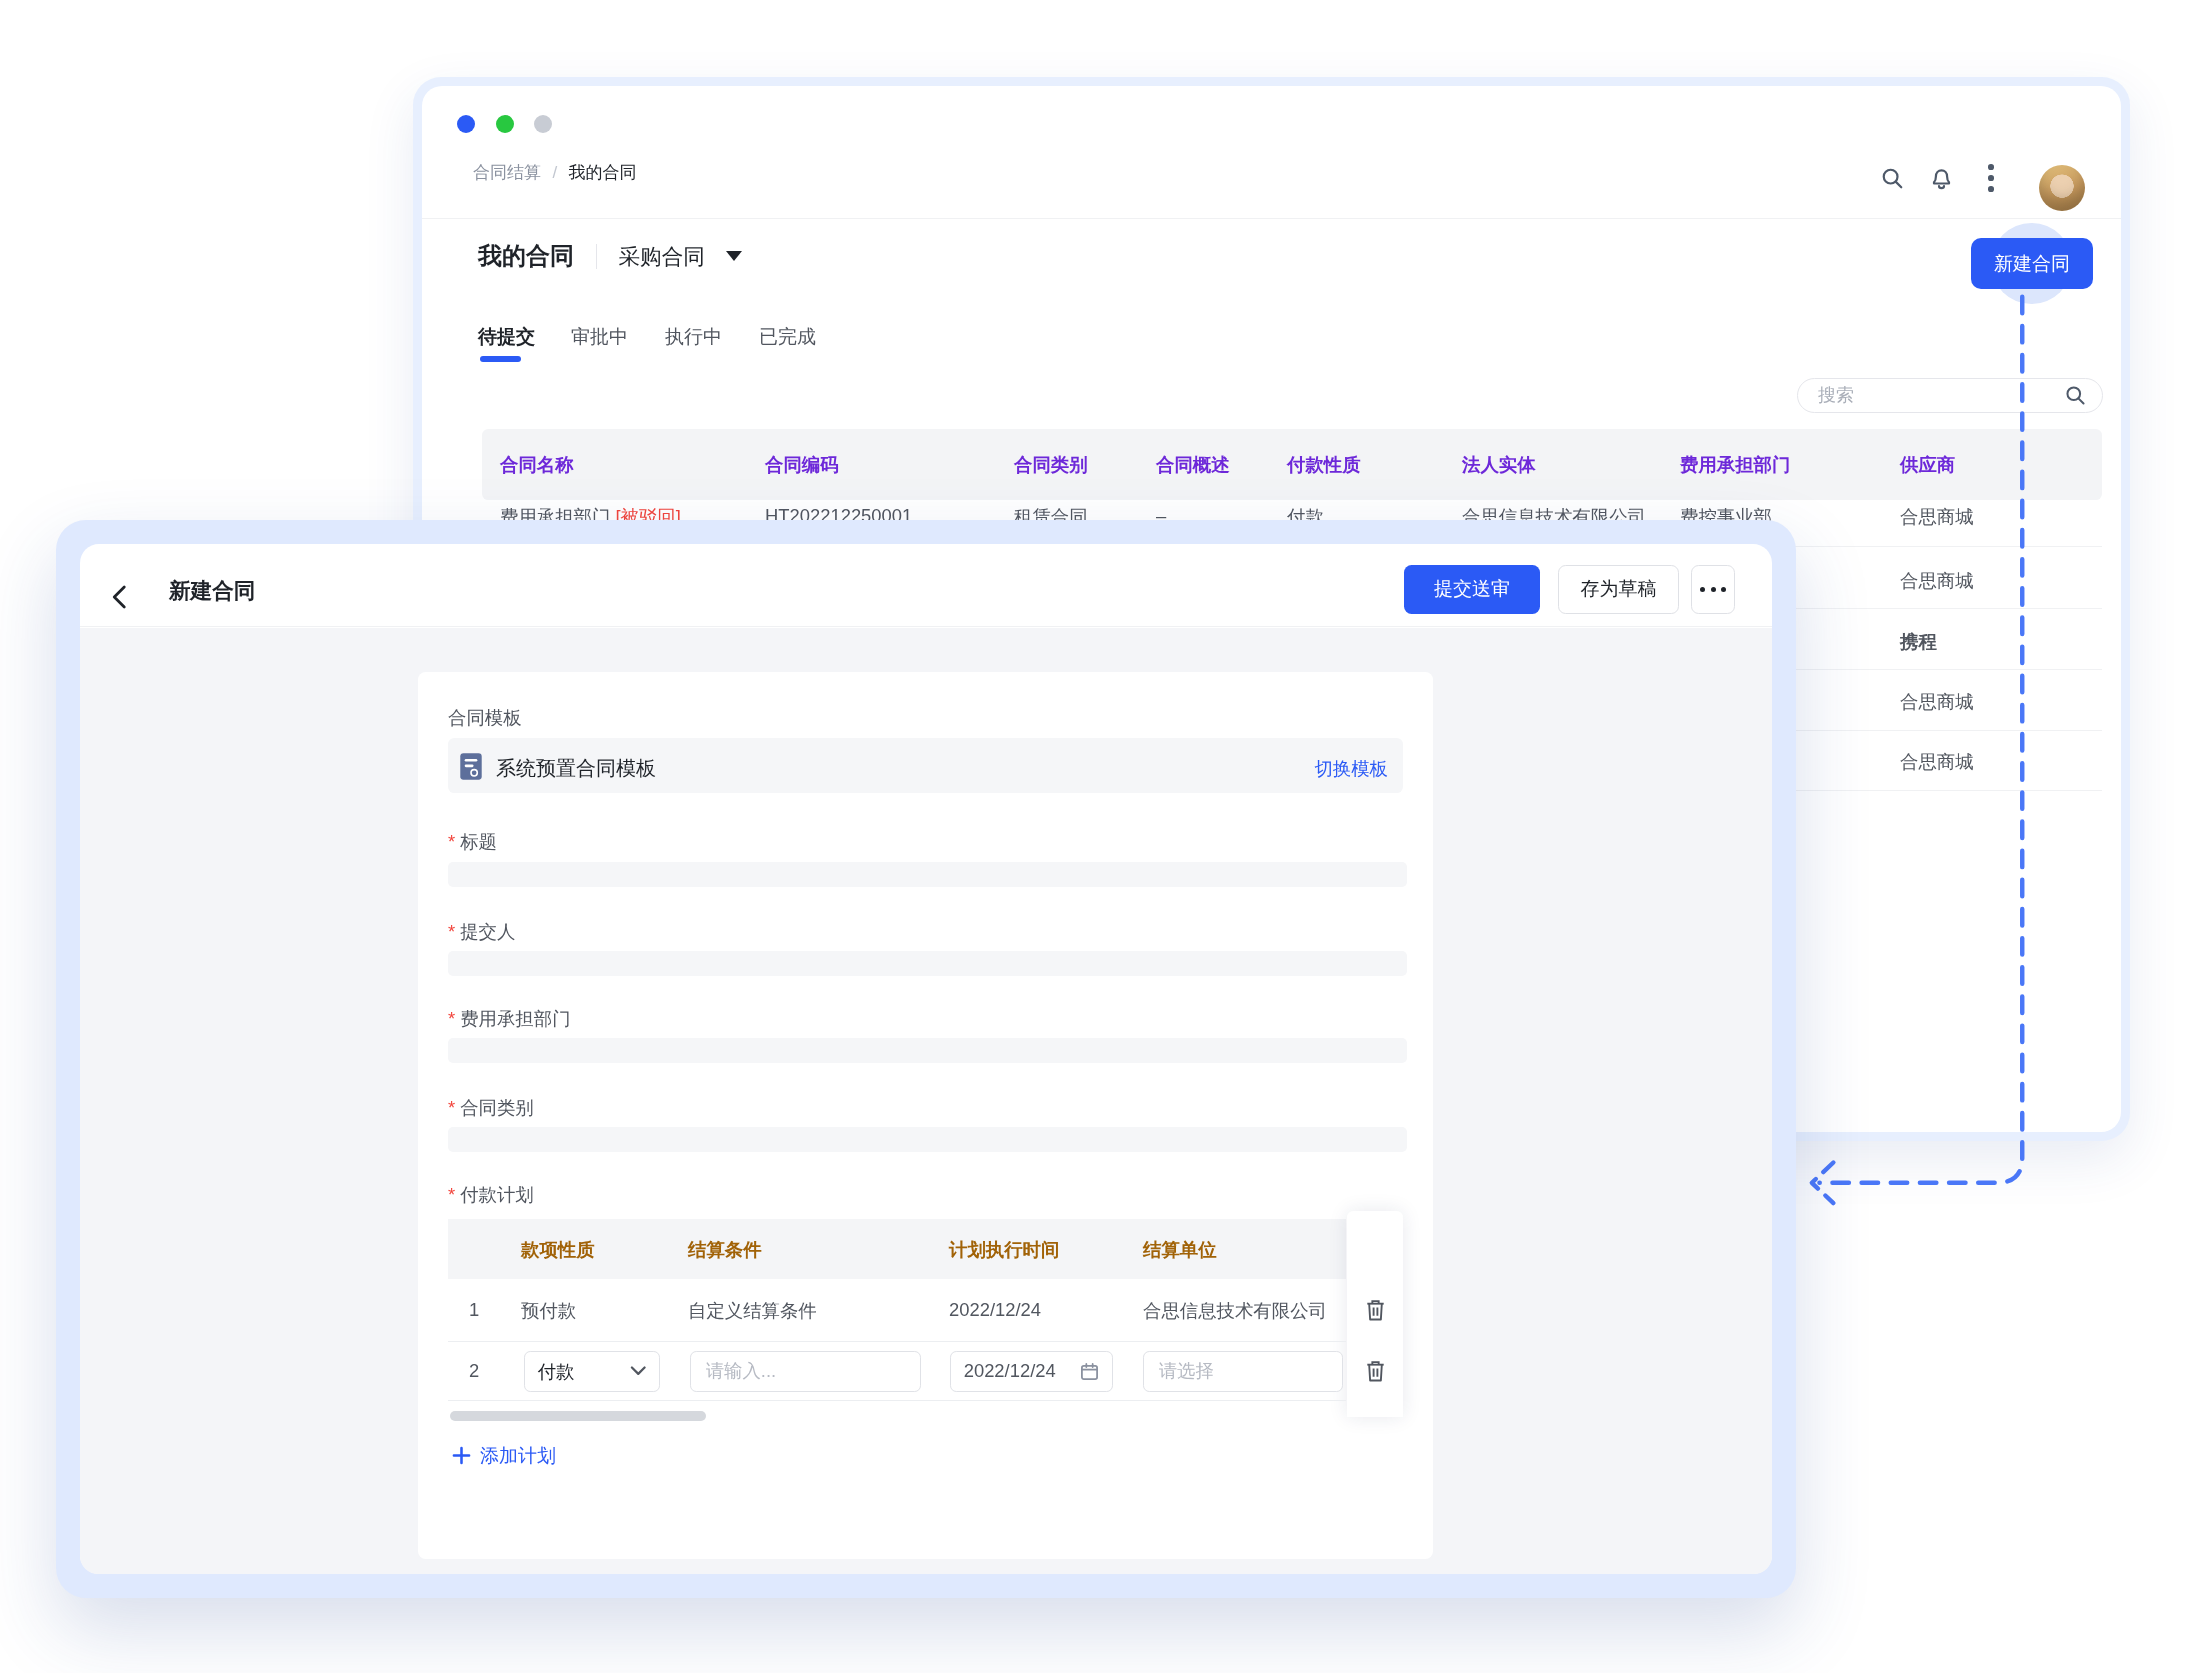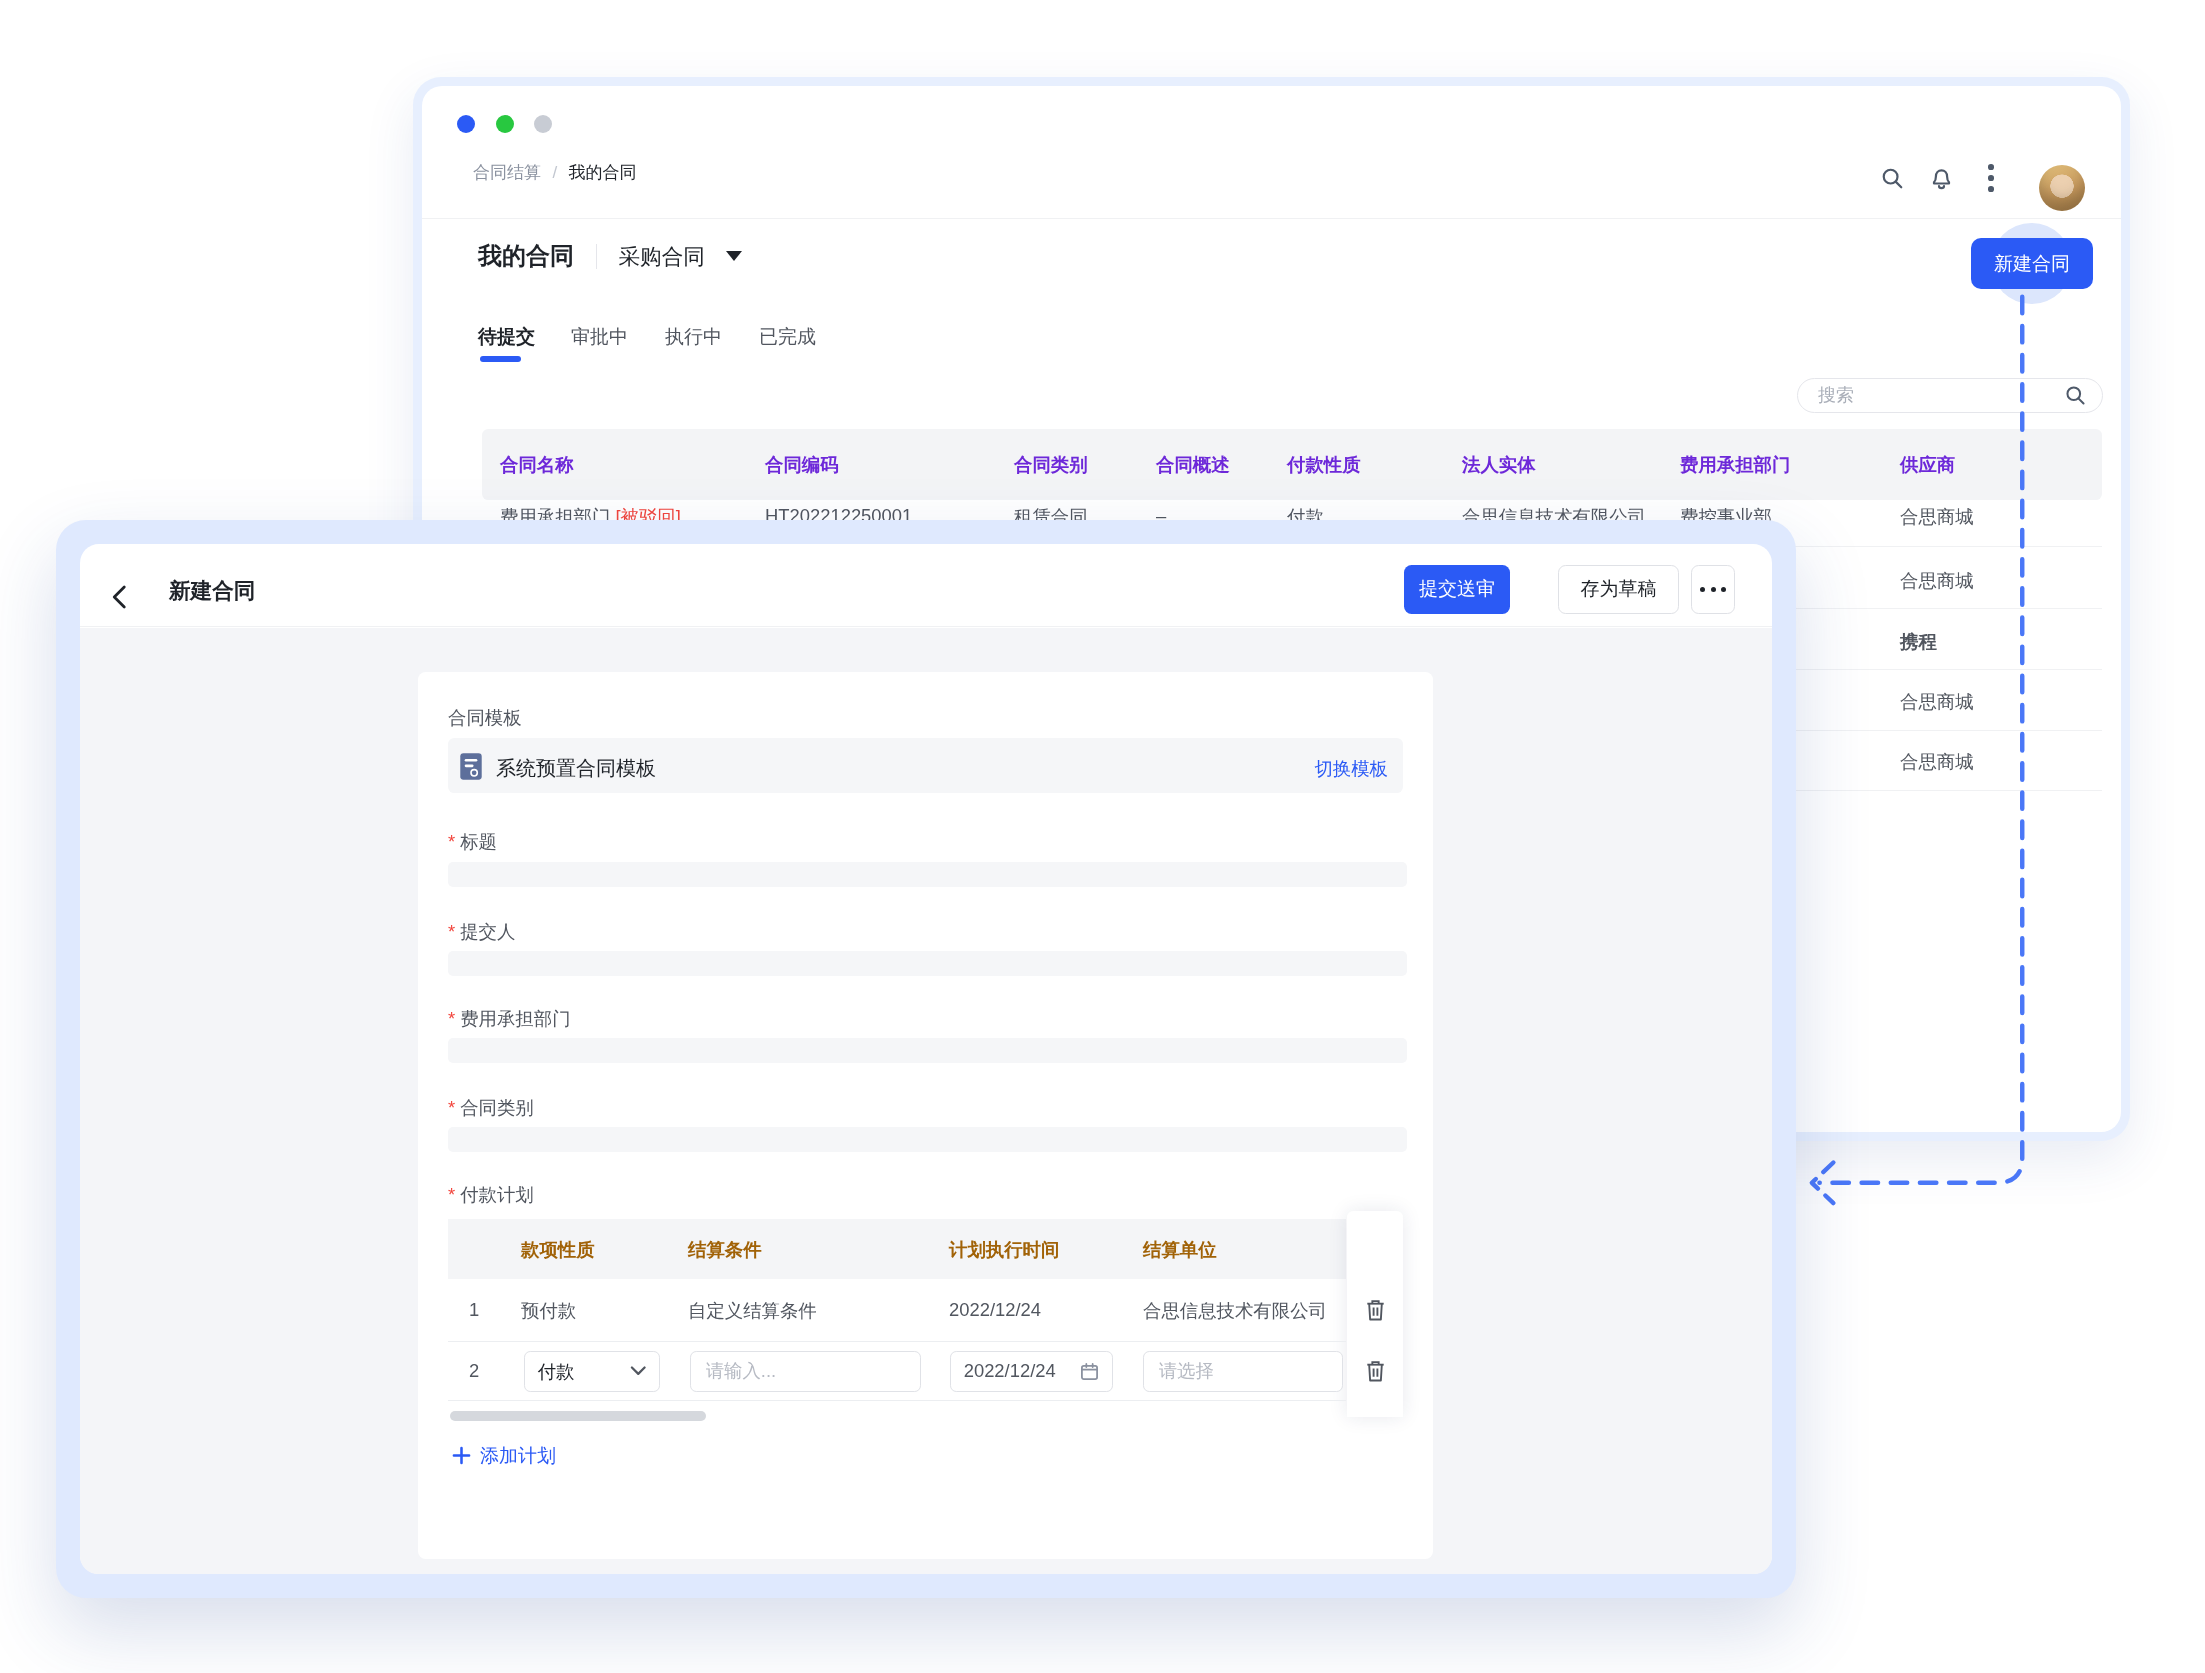--- a/index.html
+++ b/index.html
@@ -174,21 +174,21 @@
   <div class="abs front-win">
     <div class="abs front-inner">
 
       <div class="abs icon-btn" style="left:25px;top:38px;">
         <svg width="25" height="28" viewBox="0 0 40 44" fill="none">
             <polyline points="26,6 10,22 26,38" stroke="#1f2329" stroke-width="4.5" stroke-linecap="round" stroke-linejoin="round"></polyline>
           </svg>
       </div>
       <div class="abs front-title" style="left:89px;top:32px;">新建合同</div>
 
-      <div class="abs btn btn-primary" style="left:1324px;top:21px;width:106px;height:49px;">提交送审</div>
+      <div class="abs btn btn-primary" style="left:1324px;top:21px;width:136px;height:49px;">提交送审</div>
       <div class="abs btn btn-plain" style="left:1478px;top:21px;width:121px;height:49px;">存为草稿</div>
       <div class="abs btn btn-plain" style="left:1611px;top:21px;width:44px;height:49px;gap:5.7px;">
         <div class="more-dot"></div>
         <div class="more-dot"></div>
         <div class="more-dot"></div>
       </div>
 
       <div class="abs hdr-divider" style="left:0;top:82px;width:1692px;"></div>
 
       <div class="abs gray-zone" style="left:0;top:84px;width:1692px;height:946px;">

